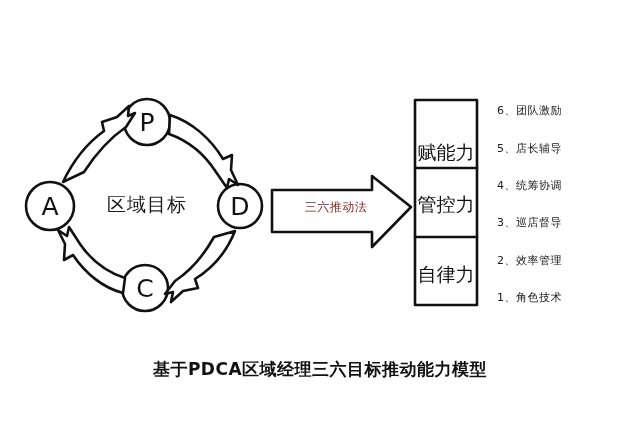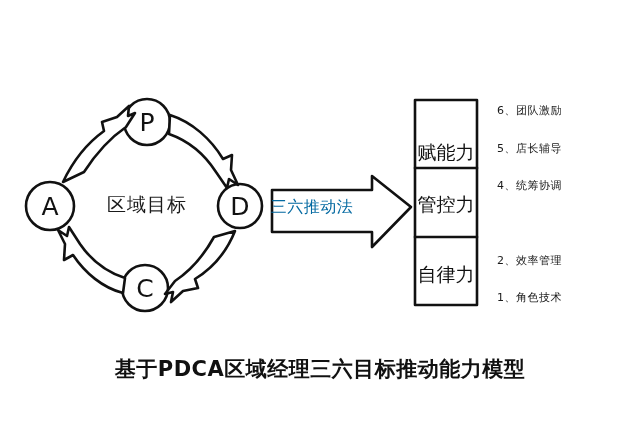--- a/index.html
+++ b/index.html
@@ -61,26 +61,26 @@
     left: 147px;
     top: 205px;
     transform: translate(-50%, -50%);
     font-size: 19px;
     letter-spacing: 1px;
     color: #1a1a1a;
     white-space: nowrap;
   }
   #arrow-label {
     position: absolute;
-    left: 312px;
+    left: 336px;
     top: 207px;
     transform: translate(-50%, -50%);
-    font-size: 16px;
+    font-size: 12px;
     letter-spacing: 0.5px;
-    color: #0369a1;
+    color: #7f1d1d;
     white-space: nowrap;
   }
   .box-cell-label {
     position: absolute;
     left: 446px;
     transform: translate(-50%, -50%);
     font-size: 19px;
     color: #111111;
     white-space: nowrap;
     letter-spacing: 0px;
@@ -92,21 +92,21 @@
     font-size: 11px;
     color: #1a1a1a;
     white-space: nowrap;
     letter-spacing: 0.5px;
   }
   #caption {
     position: absolute;
     left: 320px;
     top: 369px;
     transform: translate(-50%, -50%);
-    font-size: 21px;
+    font-size: 17px;
     font-weight: bold;
     color: #111111;
     white-space: nowrap;
     letter-spacing: 0.5px;
   }
 </style>
 </head>
 <body>
 
 <div id="canvas">
@@ -191,20 +191,23 @@
 
   <div class="list-item cn" style="top:110px;">
     <span>6、</span><span>团队激励</span>
   </div>
   <div class="list-item cn" style="top:148px;">
     <span>5、</span><span>店长辅导</span>
   </div>
   <div class="list-item cn" style="top:185px;">
     <span>4、</span><span>统筹协调</span>
   </div>
+  <div class="list-item cn" style="top:222px;">
+    <span>3、</span><span>巡店督导</span>
+  </div>
   <div class="list-item cn" style="top:260px;text-align:right;">
     <span>2、</span><span>效率管理</span>
   </div>
   <div class="list-item cn" style="top:297px;">
     <span>1、</span><span>角色技术</span>
   </div>
 
   <div id="caption" class="cn">基于PDCA区域经理三六目标推动能力模型</div>
 
 </div>

